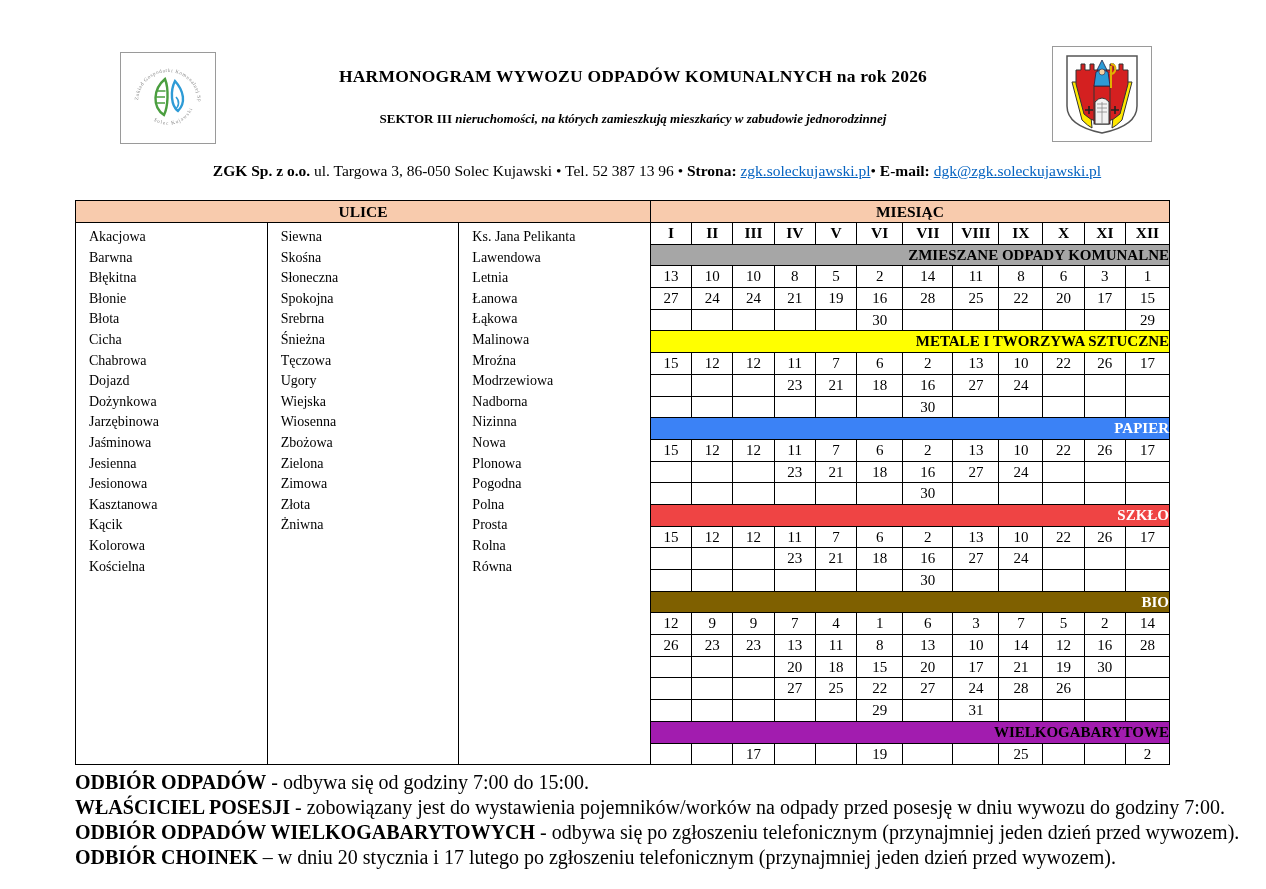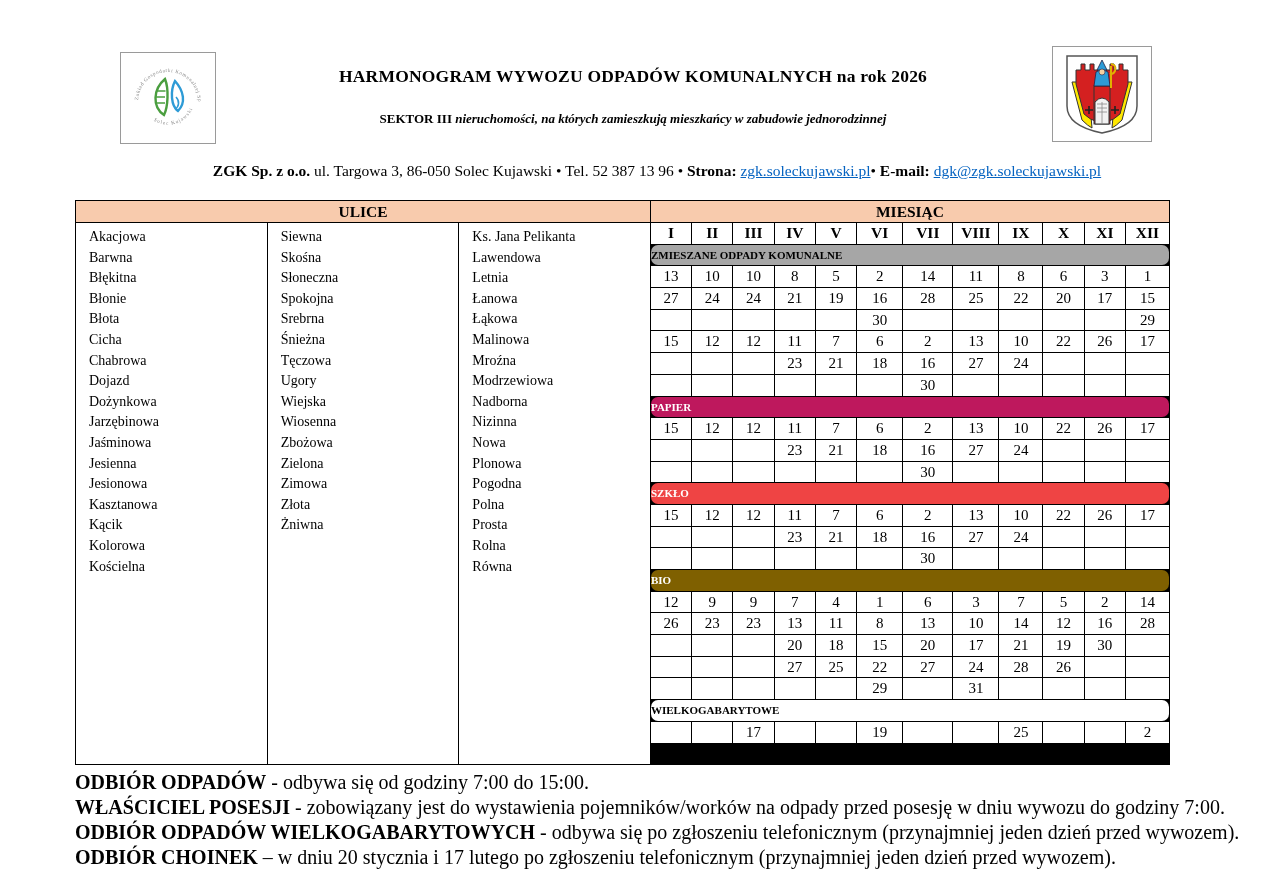--- a/index.html
+++ b/index.html
@@ -33,22 +33,22 @@
   .street-cols  { flex:1; display:flex; }
   .street-col   { flex:1; border-right:1px solid #000; padding:4px 0 0 13px;
                   font-size:14px; line-height:20.6px; }
   .street-col:last-child { border-right:none; }
 
   .cal { flex:1; display:grid;
          grid-template-columns:1fr 1fr 1fr 1fr 1fr 1.12fr 1.22fr 1.12fr 1.07fr 1fr 1fr 1.07fr;
          grid-auto-rows:20.7px; gap:1px; background:#000; }
   .cal-cell { background:#fff; text-align:center; font-size:15px; line-height:20.5px; }
   .month-cell { font-weight:bold; font-size:15.5px; }
-  .section-header { grid-column:1 / -1; text-align:left; font-weight:bold;
-                    font-size:11px; line-height:20.5px;border-radius:7px; }
+  .section-header { grid-column:1 / -1; text-align:right; font-weight:bold;
+                    font-size:15px; line-height:20.5px; }
 
   
   .footer { position:absolute; left:75px; top:770px; font-size:20px; }
   .note { line-height:25px; }
   .note b { font-weight:bold; }
 </style>
 </head>
 <body>
 
 <div class="header">
@@ -208,20 +208,21 @@
         <div class="cal-cell"></div>
         <div class="cal-cell"></div>
         <div class="cal-cell"></div>
         <div class="cal-cell">30</div>
         <div class="cal-cell"></div>
         <div class="cal-cell"></div>
         <div class="cal-cell"></div>
         <div class="cal-cell"></div>
         <div class="cal-cell"></div>
         <div class="cal-cell">29</div>
+        <div class="section-header" style="background: rgb(255, 255, 0); color: rgb(0, 0, 0);">METALE I TWORZYWA SZTUCZNE</div>
         <div class="cal-cell">15</div>
         <div class="cal-cell">12</div>
         <div class="cal-cell">12</div>
         <div class="cal-cell">11</div>
         <div class="cal-cell">7</div>
         <div class="cal-cell">6</div>
         <div class="cal-cell">2</div>
         <div class="cal-cell">13</div>
         <div class="cal-cell">10</div>
         <div class="cal-cell">22</div>
@@ -244,21 +245,21 @@
         <div class="cal-cell"></div>
         <div class="cal-cell"></div>
         <div class="cal-cell"></div>
         <div class="cal-cell"></div>
         <div class="cal-cell">30</div>
         <div class="cal-cell"></div>
         <div class="cal-cell"></div>
         <div class="cal-cell"></div>
         <div class="cal-cell"></div>
         <div class="cal-cell"></div>
-        <div class="section-header" style="background: #be185d; color: rgb(255, 255, 255);">PAPIER</div>
+        <div class="section-header" style="background: #3b82f6; color: rgb(255, 255, 255);">PAPIER</div>
         <div class="cal-cell">15</div>
         <div class="cal-cell">12</div>
         <div class="cal-cell">12</div>
         <div class="cal-cell">11</div>
         <div class="cal-cell">7</div>
         <div class="cal-cell">6</div>
         <div class="cal-cell">2</div>
         <div class="cal-cell">13</div>
         <div class="cal-cell">10</div>
         <div class="cal-cell">22</div>
@@ -379,21 +380,21 @@
         <div class="cal-cell"></div>
         <div class="cal-cell"></div>
         <div class="cal-cell"></div>
         <div class="cal-cell">29</div>
         <div class="cal-cell"></div>
         <div class="cal-cell">31</div>
         <div class="cal-cell"></div>
         <div class="cal-cell"></div>
         <div class="cal-cell"></div>
         <div class="cal-cell"></div>
-        <div class="section-header" style="background: #ffffff; color: rgb(0, 0, 0);">WIELKOGABARYTOWE</div>
+        <div class="section-header" style="background: #a21caf; color: rgb(0, 0, 0);">WIELKOGABARYTOWE</div>
         <div class="cal-cell"></div>
         <div class="cal-cell"></div>
         <div class="cal-cell">17</div>
         <div class="cal-cell"></div>
         <div class="cal-cell"></div>
         <div class="cal-cell">19</div>
         <div class="cal-cell"></div>
         <div class="cal-cell"></div>
         <div class="cal-cell">25</div>
         <div class="cal-cell"></div>

